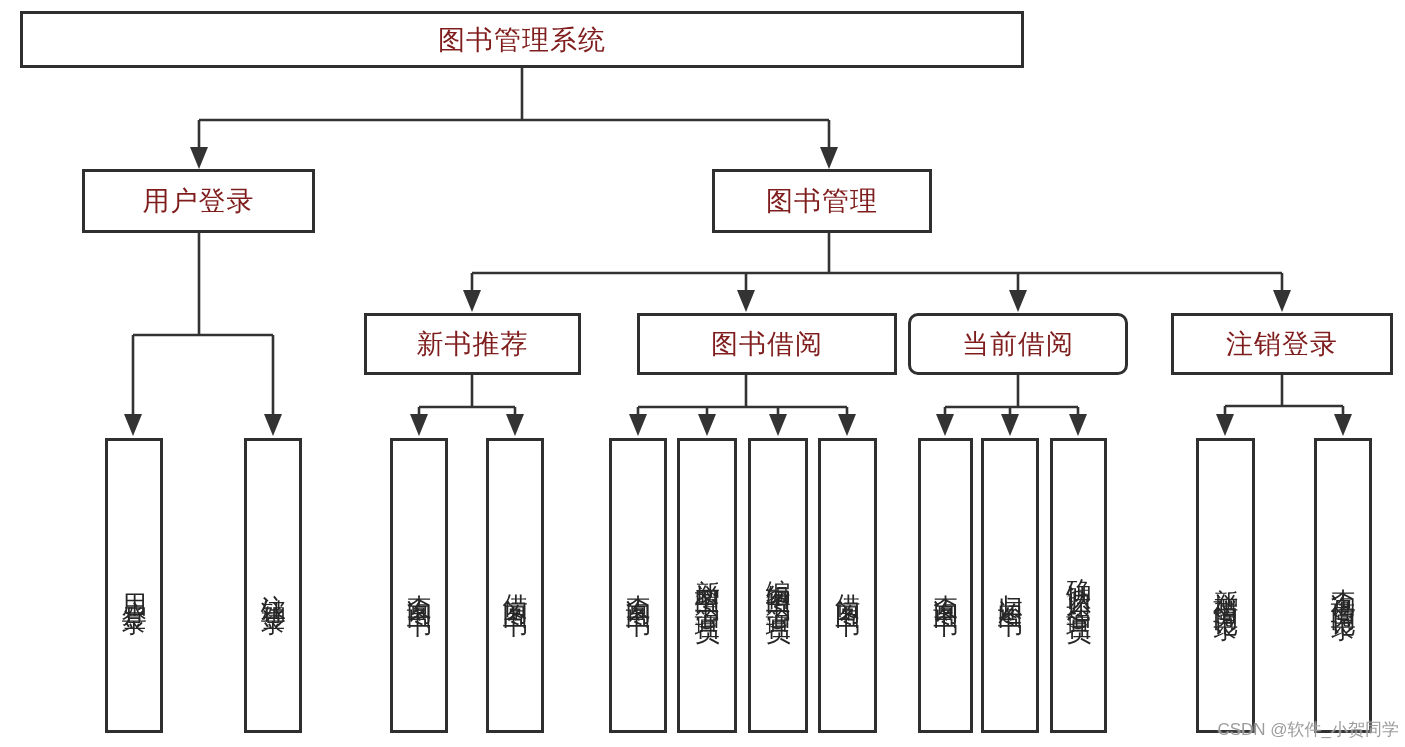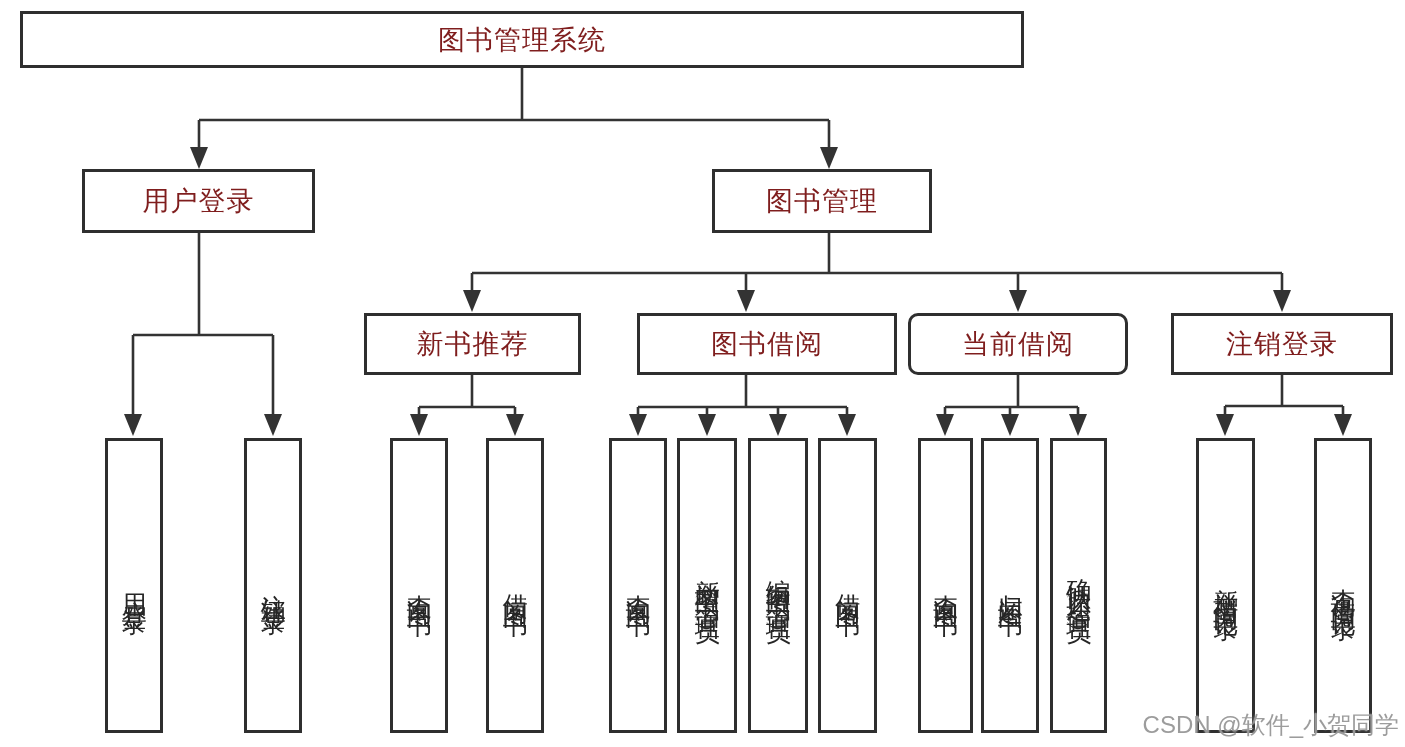--- a/index.html
+++ b/index.html
@@ -45,21 +45,21 @@
     font-size: 25px;
     letter-spacing: 6px;
     line-height: 1.1;
     color: #262626;
   }
   .watermark {
     position: absolute;
     right: 6px;
     bottom: 6px;
     z-index: 3;
-    font-size: 24px;
+    font-size: 17px;
     color: rgba(148, 148, 148, 0.92);
     text-shadow: 0 0 2px rgba(255,255,255,0.9);
     white-space: nowrap;
   }
 </style>
 </head>
 <body>
 
 <div class="stage">
 

